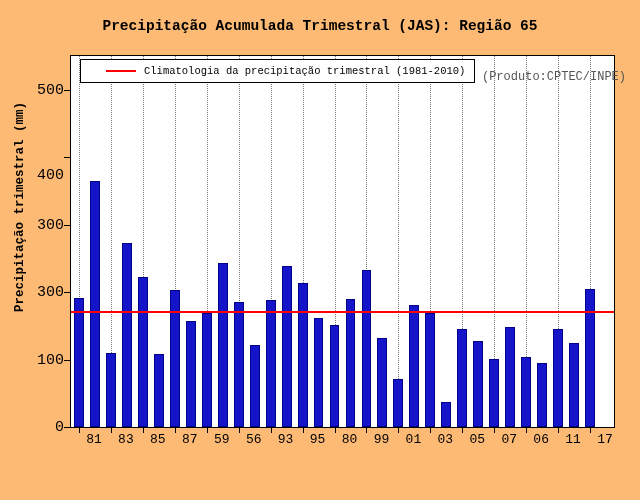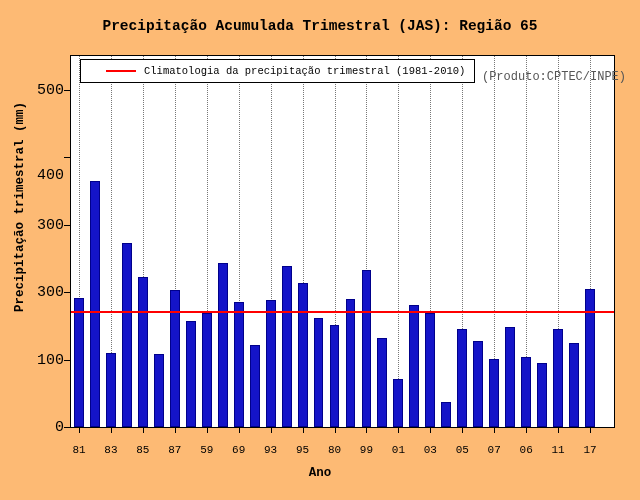--- a/index.html
+++ b/index.html
@@ -102,24 +102,25 @@
   }
   #xaxis-labels {
     position: absolute;
     left: 70px;
     top: 432px;
     width: 545px;
     height: 20px;
   }
   .xlab {
     position: absolute;
-    top: 12px;
-    font-size: 11px;
+    top: 0;
+    font-size: 13px;
     color: #000000;
     transform: translateX(-50%);
+    margin-left: 15px;
   }
   .xtick {
     position: absolute;
     top: 428px;
     width: 1px;
     height: 5px;
     background: #000000;
   }
   #xlabel {
     position: absolute;
@@ -241,35 +242,34 @@
     </div>
 
   <div id="ylabel">Precipitação trimestral (mm)</div>
 
   <div id="xaxis-labels">
       <div class="xlab" style="left: 8.98529px;">81</div>
       <div class="xlab" style="left: 40.9265px;">83</div>
       <div class="xlab" style="left: 72.8676px;">85</div>
       <div class="xlab" style="left: 104.809px;">87</div>
       <div class="xlab" style="left: 136.75px;">59</div>
-      <div class="xlab" style="left: 168.691px;">69</div>
+      <div class="xlab" style="left: 168.691px;">56</div>
       <div class="xlab" style="left: 200.632px;">93</div>
       <div class="xlab" style="left: 232.574px;">95</div>
       <div class="xlab" style="left: 264.515px;">80</div>
       <div class="xlab" style="left: 296.456px;">99</div>
       <div class="xlab" style="left: 328.397px;">01</div>
       <div class="xlab" style="left: 360.338px;">03</div>
       <div class="xlab" style="left: 392.279px;">05</div>
       <div class="xlab" style="left: 424.221px;">07</div>
       <div class="xlab" style="left: 456.162px;">06</div>
       <div class="xlab" style="left: 488.103px;">11</div>
       <div class="xlab" style="left: 520.044px;">17</div>
     </div>
 
-  <div id="xlabel">Ano</div>
 
   <div id="legend">
     <span id="legend-swatch"></span>
     <span id="legend-label">Climatologia da precipitação trimestral (1981-2010)</span>
   </div>
 
   <div id="source-note">(Produto:CPTEC/INPE)</div>
 
 <div class="xtick" style="left: 78.9853px;"></div>
     <div class="xtick" style="left: 110.926px;"></div>

